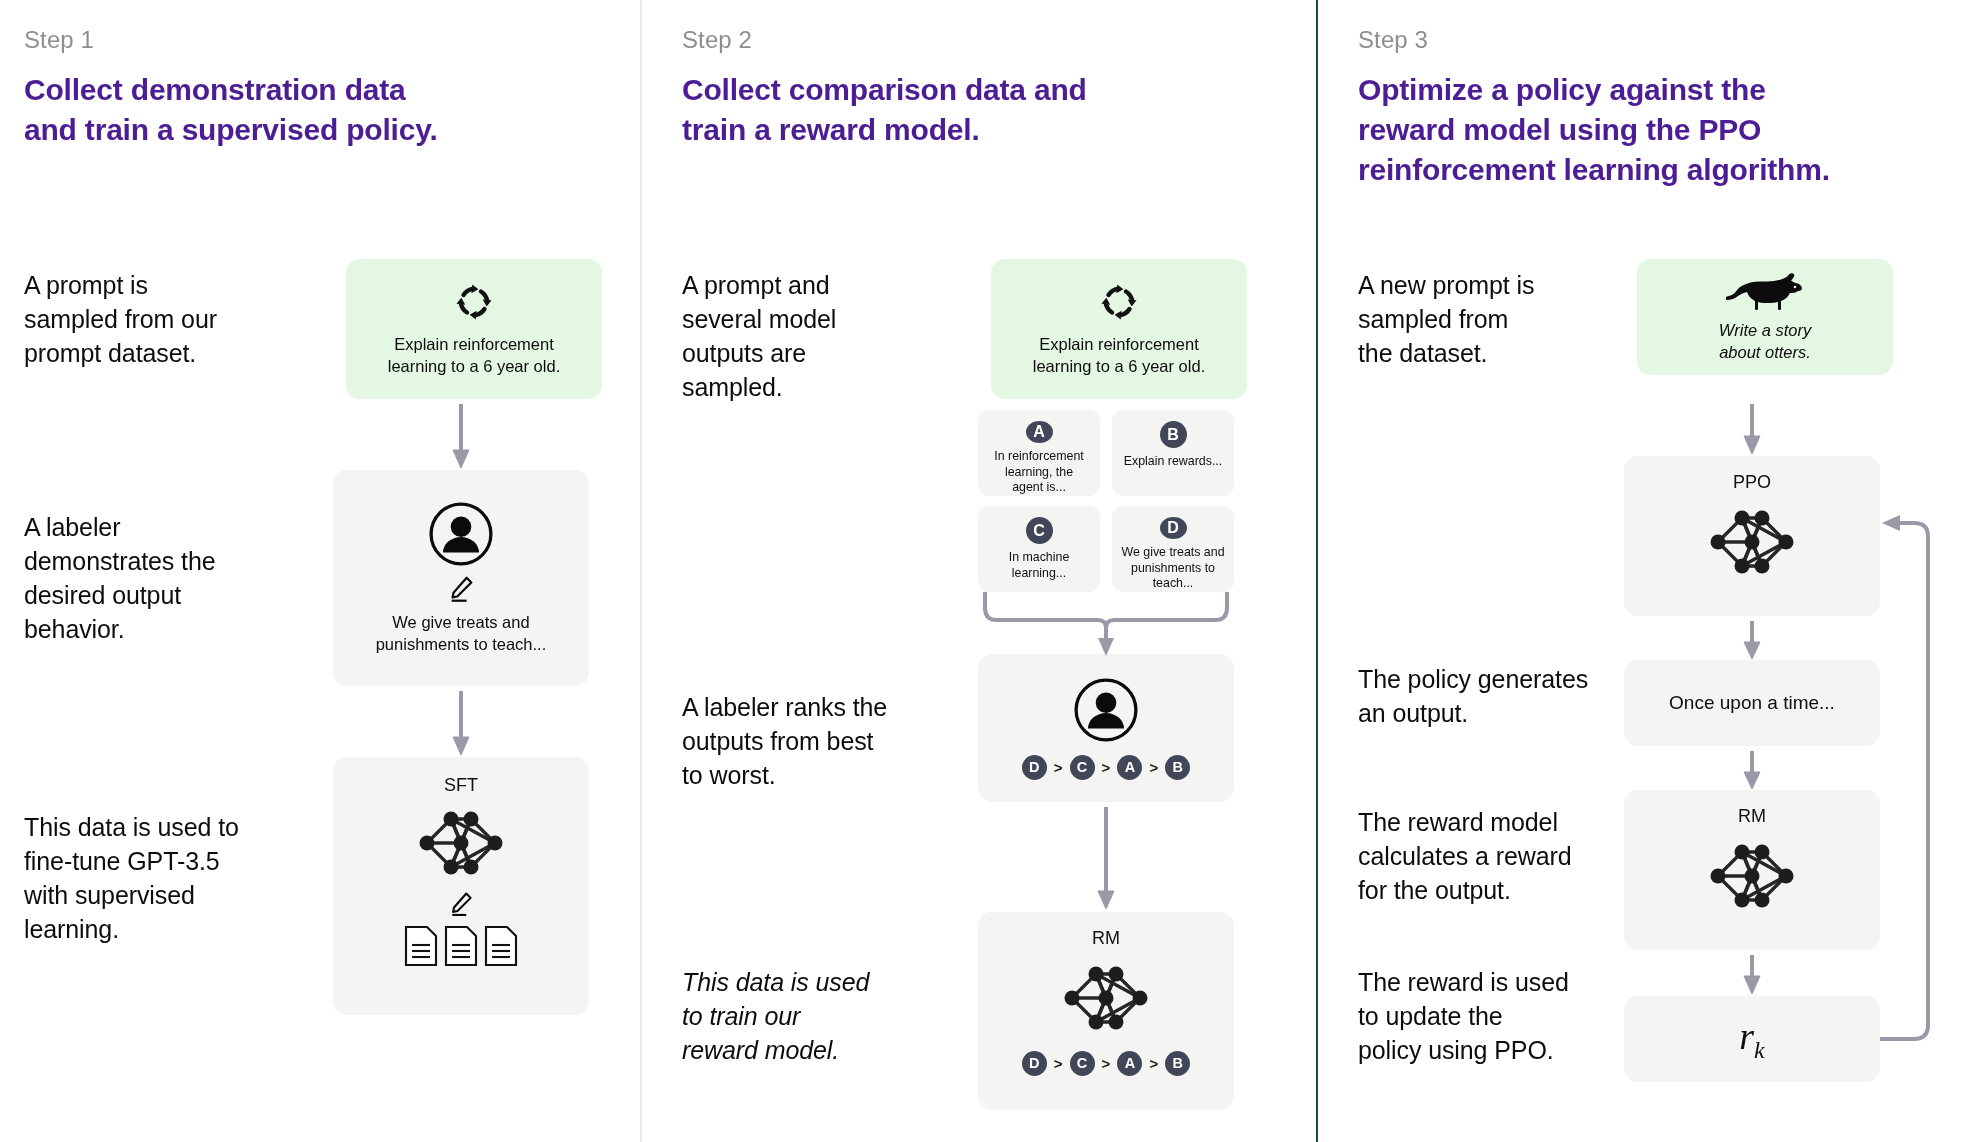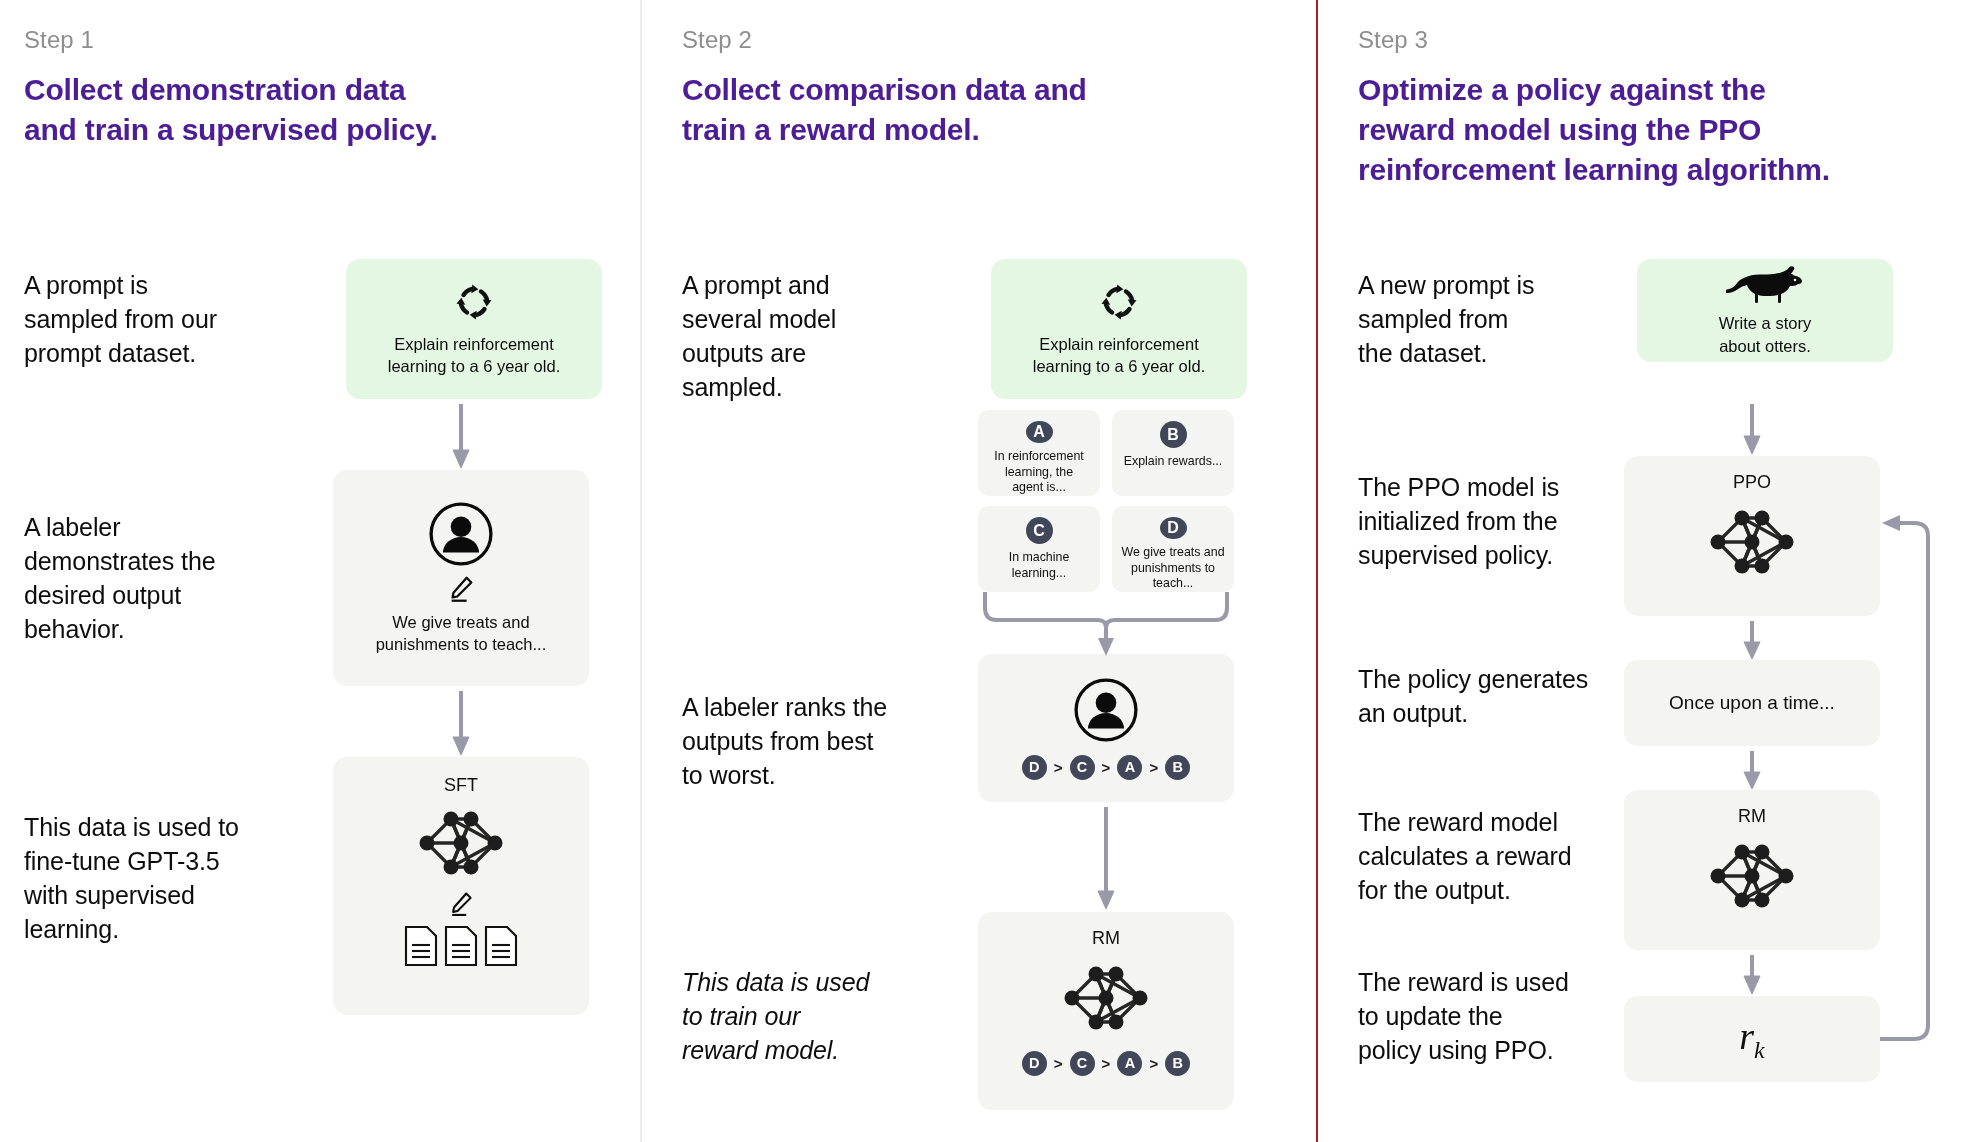--- a/index.html
+++ b/index.html
@@ -16,21 +16,21 @@
     display: flex;
     background: #fff;
   }
   .column {
     position: relative;
     height: 100%;
     padding: 26px 16px 0 0;
   }
   .col1 { width: 640px; padding-left: 24px; }
   .col2 { width: 676px; padding-left: 40px; border-left: 2px solid #ececec; }
-  .col3 { width: 648px; padding-left: 40px; border-left: 2px solid #b91c1c; }
+  .col3 { width: 648px; padding-left: 40px; border-left: 2px solid #14532d; }
 
   .step-label {
     font-size: 24px;
     color: #8e8e8e;
     letter-spacing: .1px;
     margin-bottom: 16px;
   }
   .step-title {
     font-size: 30px;
     font-weight: bold;
@@ -374,33 +374,30 @@
 
   <div class="column col3">
     <div class="step-label">Step 3</div>
     <div class="step-title">Optimize a policy against the
 reward model using the PPO
 reinforcement learning algorithm.</div>
 
     <div class="desc" style="left:40px; top:268px; position:absolute; width:280px;">A new prompt is
 sampled from
 the dataset.</div>
-    <div class="desc" style="left:40px; top:470px; position:absolute; width:290px;">The PPO model is
-initialized from the
-supervised policy.</div>
     <div class="desc" style="left:40px; top:662px; position:absolute; width:300px;">The policy generates
 an output.</div>
     <div class="desc" style="left:40px; top:805px; position:absolute; width:290px;">The reward model
 calculates a reward
 for the output.</div>
     <div class="desc" style="left:40px; top:965px; position:absolute; width:290px;">The reward is used
 to update the
 policy using PPO.</div>
 
-    <div class="card green" style="left:306px; top:259px; width:256px; height:103px;">
+    <div class="card green" style="left:306px; top:259px; width:256px; height:116px;font-style:italic;">
       <span style="margin-bottom:8px;">
         <svg width="78" height="40" viewBox="0 0 78 40">
           <path d="M70 12 q5 1 6 5 q0 3 -4 3 q-2 2 -6 2 l-2 0 q-3 6 -9 8 l0 8 q0 1 -1.5 1 q-1.5 0 -1.5 -1 l0 -7 q-4 1 -8 1 l-6 0 q-3 0 -6 -1 l0 7 q0 1 -1.5 1 q-1.5 0 -1.5 -1 l0 -8 q-6 -3 -8 -9 q-5 1 -9 4 q-5 4 -11 4 q-2 0 -2 -1.5 q0 -1.5 2 -2 q6 -1 9 -5 q3 -5 9 -7 q6 -3 14 -3 l8 0 q8 0 14 -2 q6 -2 8 -5 q2 -2 4 -1 q2 1 1 3 q-1 2 -3 4 q2 1 3 2 z" fill="#0c0c0c"></path>
           <circle cx="69" cy="16" r="1.3" fill="#e4f7e3"></circle>
         </svg>
       </span>
       <div class="card-text">Write a story
 about otters.</div>
     </div>
 

